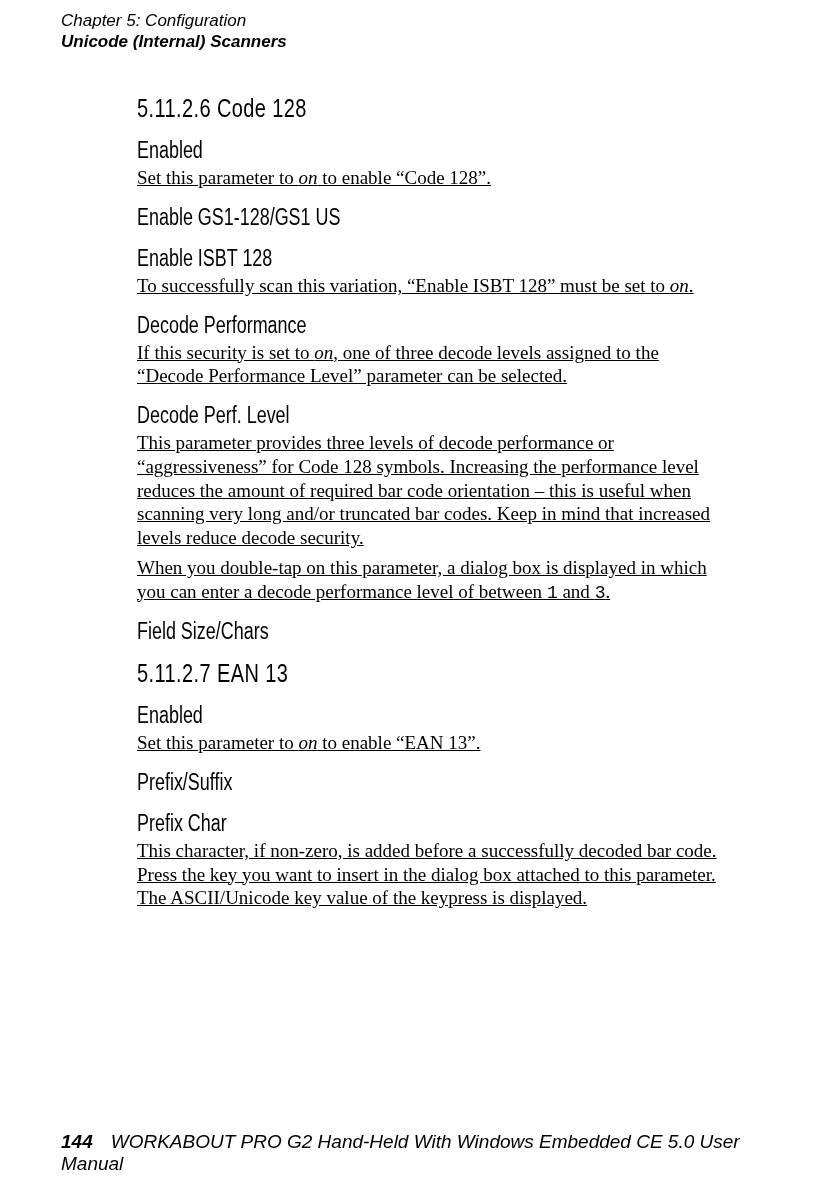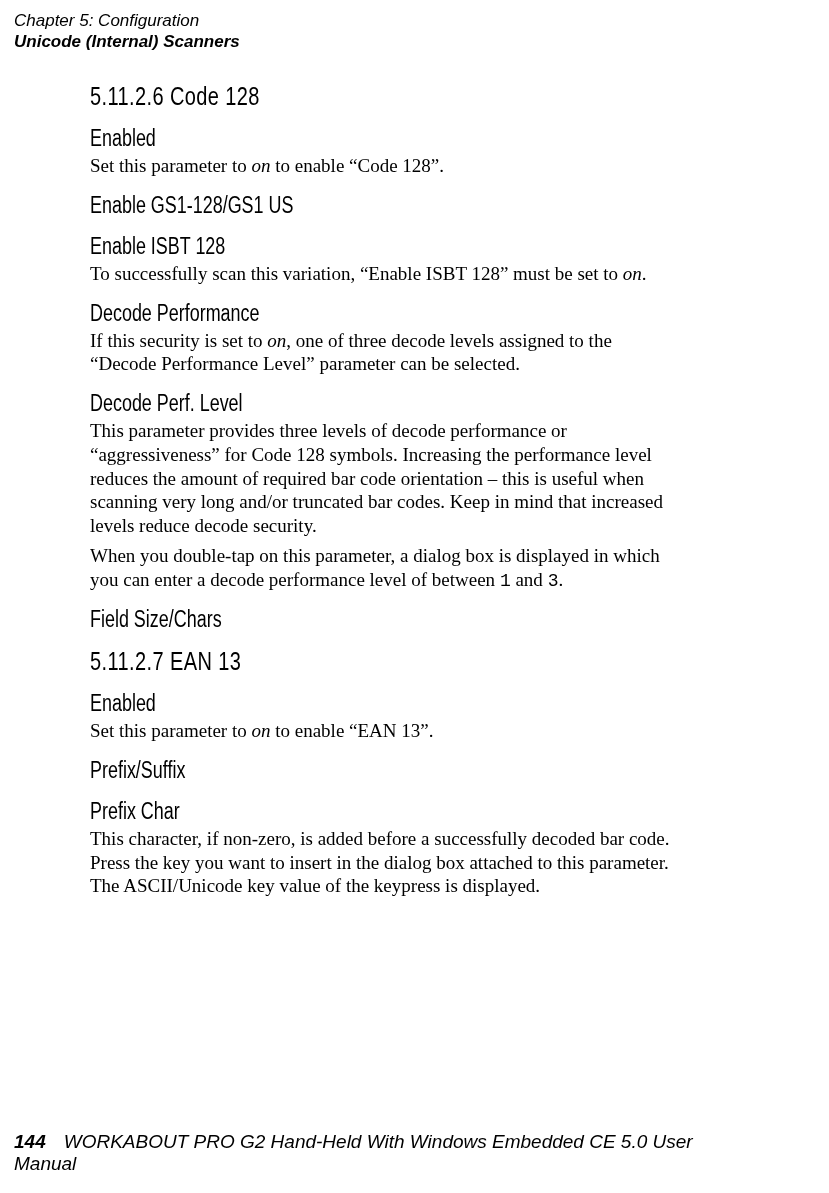--- a/index.html
+++ b/index.html
@@ -10,33 +10,34 @@
     height: 1193px;
     background: #ffffff;
     font-family: "Times New Roman", Times, serif;
     color: #000;
   }
   .page {
     position: relative;
     width: 696px;
     height: 1193px;
     box-sizing: border-box;
+    margin-left: 47px;
   }
   .running-head {
     position: absolute;
     top: 10px;
     left: 14px;
     font-style: italic;
     font-family: Arial, Helvetica, sans-serif;
     font-size: 17px;
     line-height: 1.25;
   }
   .content {
     position: absolute;
-    top: 68px;
+    top: 80px;
     left: 90px;
     right: 20px;
   }
   .h3 {
     font-family: Arial, Helvetica, sans-serif;
     font-weight: 400;
     font-stretch: condensed;
     letter-spacing: 0.5px;
     font-size: 25px;
     margin-top: 14px;
@@ -52,20 +53,21 @@
     margin-top: 14px;
     margin-bottom: 2px;
     transform: scaleX(0.78);
     transform-origin: left center;
   }
   .para {
     font-size: 19px;
     line-height: 1.25;
     margin: 2px 0 6px 0;
     font-family: "Times New Roman", Times, serif;
+    text-decoration: underline;
   }
   .para .ital { font-style: italic; }
   .mono { font-family: "Courier New", Courier, monospace; font-size: 18px; }
   .footer {
     position: absolute;
     bottom: 18px;
     left: 14px;
     font-family: Arial, Helvetica, sans-serif;
     font-style: italic;
     font-size: 19px;

